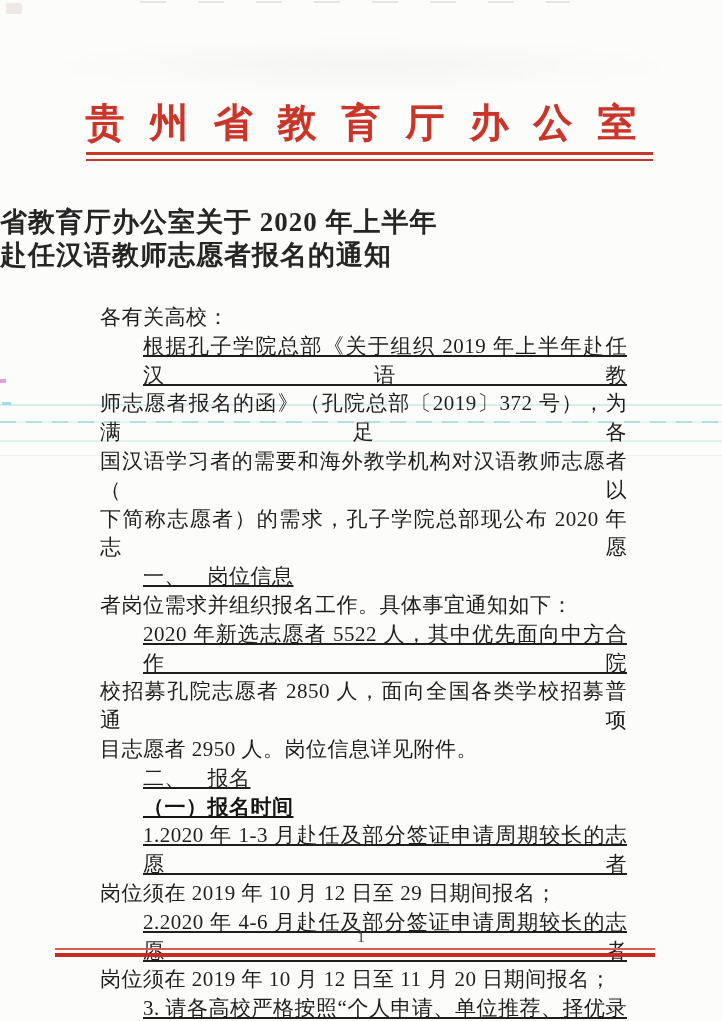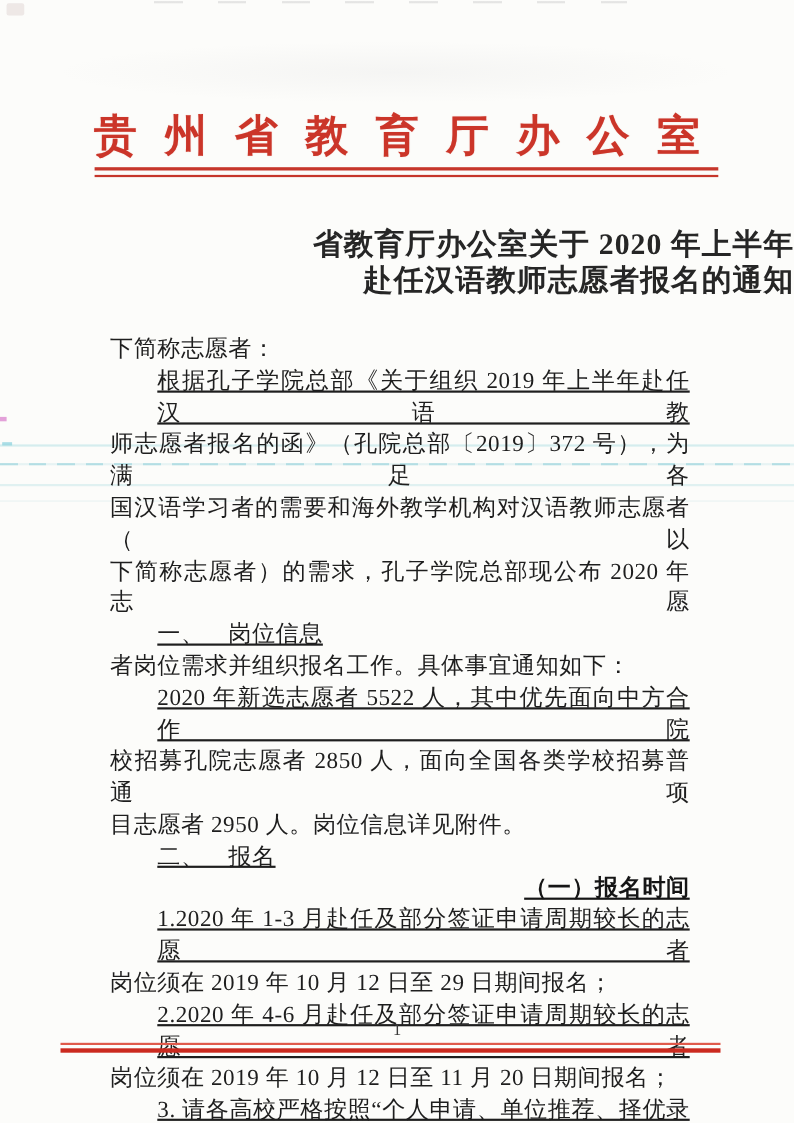--- a/index.html
+++ b/index.html
@@ -19,32 +19,32 @@
     letter-spacing:25px; margin-right:-25px;
     text-shadow:0 0 1px rgba(203,53,41,.35);
   }
   .rule-header {
     position:absolute; top:152px; left:86px; width:567px; height:9px;
     border-top:3px solid #c6362b; border-bottom:2px solid #c6362b;
   }
   
   .title {
     position:absolute; top:206px; left:0; width:722px;
-    text-align:right; font-weight:bold; color:#262626;
+    text-align:left; font-weight:bold; color:#262626;
     font-size:27px; line-height:33px; letter-spacing:1px;
   }
   
   .body {
     position:absolute; top:303px; left:100px; width:527px;
     font-size:21px; line-height:28.8px; color:#1e1e1e; letter-spacing:.5px;
   }
   .line { min-height:28.8px; text-align:left; }
   .line.full { text-align:justify; text-align-last:justify; }
   .line.indent { padding-left:43px;text-decoration:underline; }
-  .line.bold-line, .b { font-weight:bold; color:#151515;text-align:right; }
+  .line.bold-line, .b { font-weight:bold; color:#151515; }
   
   .pagenum {
     position:absolute; top:929px; left:0; width:722px;
     text-align:center; font-size:15px; color:#3a3a3a;
   }
   .rule-footer {
     position:absolute; top:948px; left:55px; width:600px; height:9px;
     border-top:2px solid #e05a4b; border-bottom:4px solid #cb2a1f;
   }
   
@@ -82,21 +82,21 @@
     <span class="org">贵州省教育厅办公室</span>
   </div>
   <div class="rule-header"></div>
 
   <div class="title">
     <div>省教育厅办公室关于 2020 年上半年</div>
     <div>赴任汉语教师志愿者报名的通知</div>
   </div>
 
   <div class="body">
-    <div class="line">下简称志愿者：</div>
+    <div class="line">各有关高校：</div>
     <div class="line indent full">根据孔子学院总部《关于组织 2019 年上半年赴任汉语教</div>
     <div class="line full">师志愿者报名的函》（孔院总部〔2019〕372 号），为满足各</div>
     <div class="line full">国汉语学习者的需要和海外教学机构对汉语教师志愿者（以</div>
     <div class="line full">下简称志愿者）的需求，孔子学院总部现公布 2020 年志愿</div>
     <div class="line indent">一、　岗位信息</div>
     <div class="line">者岗位需求并组织报名工作。具体事宜通知如下：</div>
     <div class="line indent full">2020 年新选志愿者 5522 人，其中优先面向中方合作院</div>
     <div class="line full">校招募孔院志愿者 2850 人，面向全国各类学校招募普通项</div>
     <div class="line">目志愿者 2950 人。岗位信息详见附件。</div>
     <div class="line indent">二、　报名</div>

